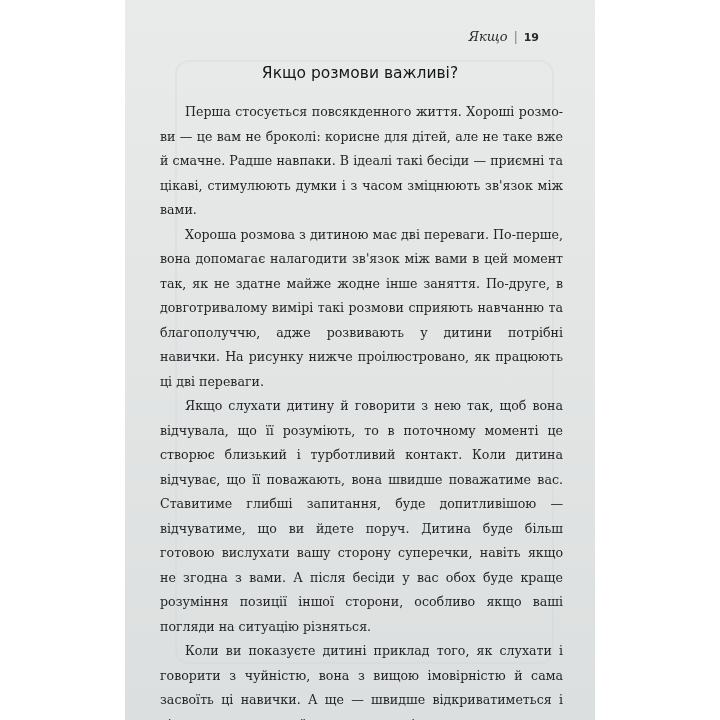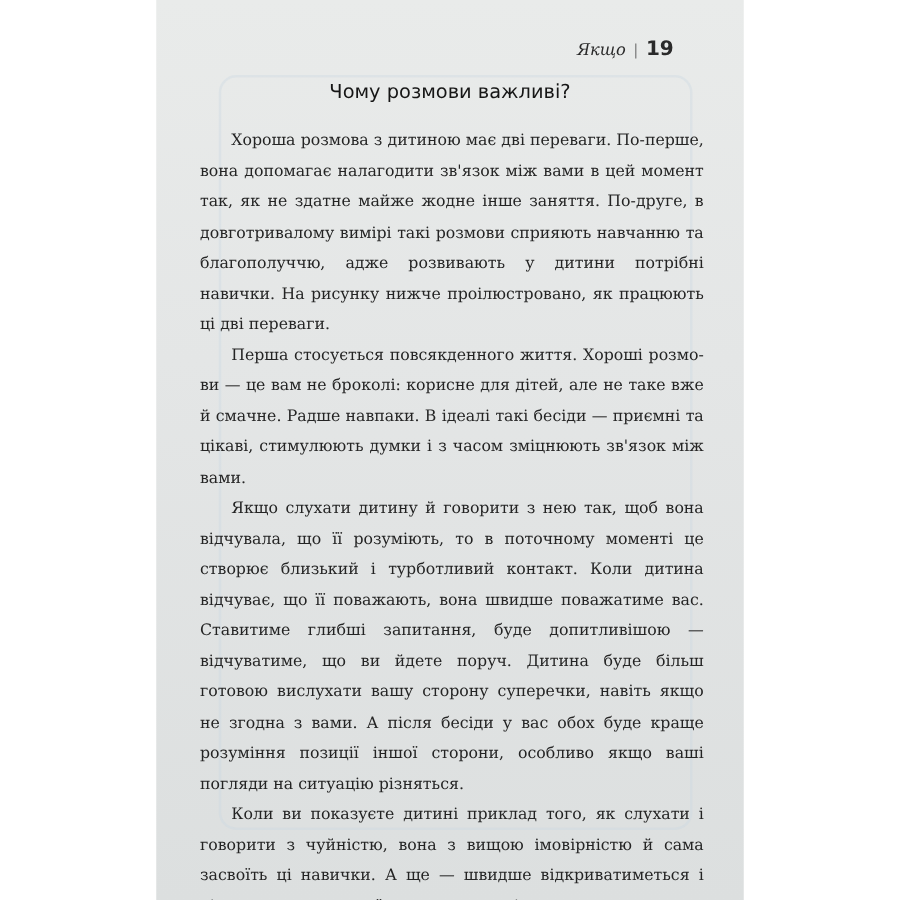--- a/index.html
+++ b/index.html
@@ -13,21 +13,21 @@
   .bleed {
     position: absolute; left: 50px; top: 60px; width: 375px; height: 600px;
     border: 2px solid rgba(200,215,225,0.35); border-radius: 14px;
   }
   .running-head {
     position: absolute; right: 56px; top: 29px;
     font-family: "DejaVu Serif", serif; font-size: 13px; color: #2a2a2a;
   }
   .running-head .sect { font-style: italic; }
   .running-head .sep { color: #777; margin: 0 6px; font-size: 12px; }
-  .running-head .num { font-family: "DejaVu Sans", sans-serif; font-weight: bold; font-size: 16px; }
+  .running-head .num { font-family: "DejaVu Sans", sans-serif; font-weight: bold; font-size: 11px; }
   .heading {
     position: absolute; left: 0; right: 0; top: 64px; text-align: center;
     font-family: "DejaVu Sans", sans-serif; font-size: 15.5px; color: #161616; font-weight: 500;
   }
   .body-text {
     position: absolute; left: 35px; top: 100px; width: 403px;
     font-family: "DejaVu Serif", serif; font-size: 12.6px; line-height: 24.5px;
     color: #242424; text-align: justify; hyphens: manual;
   }
   .body-text p { margin: 0; text-indent: 25px; }
@@ -35,21 +35,21 @@
 </head>
 <body>
 
 <div class="page">
   <div class="bleed"></div>
 
   <div class="running-head">
     <span class="sect">Якщо</span><span class="sep">|</span><span class="num">19</span>
   </div>
 
-  <div class="heading">Чому розмови важливі?</div>
+  <div class="heading">Якщо розмови важливі?</div>
 
   <div class="body-text">
+    <p>Перша стосується повсякденного життя. Хороші розмо­ви — це вам не броколі: корисне для дітей, але не таке вже й смачне. Радше навпаки. В ідеалі такі бесіди — приємні та ці­каві, стимулюють думки і з часом зміцнюють зв'язок між вами.</p>
     <p>Хороша розмова з дитиною має дві переваги. По-перше, вона допомагає налагодити зв'язок між вами в цей момент так, як не здатне майже жодне інше заняття. По-друге, в довготривалому вимірі такі розмови сприяють навчан­ню та благополуччю, адже розвивають у дитини потрібні навички. На рисунку нижче проілюстровано, як працюють ці дві переваги.</p>
-    <p>Перша стосується повсякденного життя. Хороші розмо­ви — це вам не броколі: корисне для дітей, але не таке вже й смачне. Радше навпаки. В ідеалі такі бесіди — приємні та ці­каві, стимулюють думки і з часом зміцнюють зв'язок між вами.</p>
     <p>Якщо слухати дитину й говорити з нею так, щоб вона від­чувала, що її розуміють, то в поточному моменті це створює близький і турботливий контакт. Коли дитина відчуває, що її поважають, вона швидше поважатиме вас. Ставитиме глибші запитання, буде допитливішою — відчуватиме, що ви йдете поруч. Дитина буде більш готовою вислухати вашу сторону суперечки, навіть якщо не згодна з вами. А після бесіди у вас обох буде краще розуміння позиції іншої сторони, особливо якщо ваші погляди на ситуацію різняться.</p>
     <p><span>Коли ви показуєте дитині приклад того, як слухати і гово­рити з чуйністю, вона з вищою імовірністю й сама засвоїть ці навички. А ще — швидше відкриватиметься і ділитиметься своїми справжніми захопленнями, інтересами, переживання­ми і страхами. Це дасть </span></p>
   </div>
 </div>
 
 </body></html>

